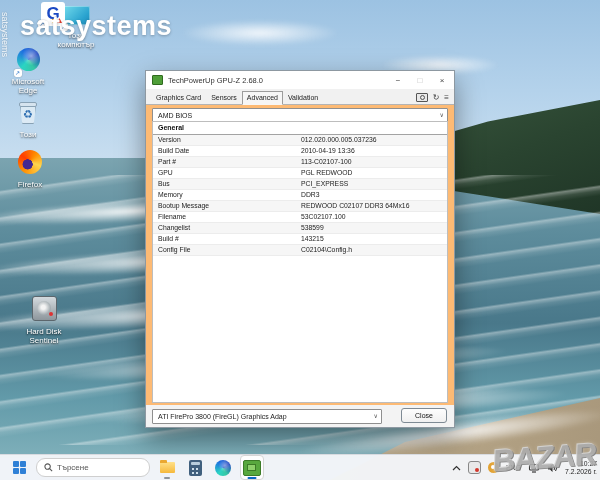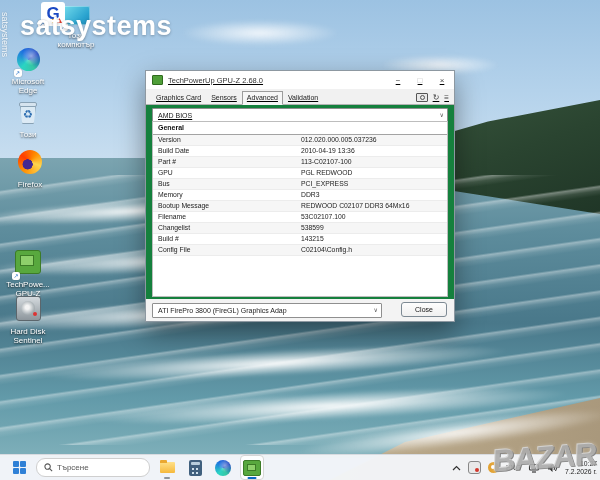--- a/index.html
+++ b/index.html
@@ -73,23 +73,23 @@
        position:relative;}
   .gpuzin{position:absolute;left:4px;top:4px;width:12px;height:9px;background:#8ed06b;
        border:1px solid #3c7b27;}
   .ic-hds{width:23px;height:23px;border-radius:3px;border:1px solid #5c666c;
        background:linear-gradient(180deg,#d4dade 0%,#8d969c 100%);position:relative;}
   .hdsplat{position:absolute;left:4px;top:4px;width:14px;height:14px;border-radius:50%;
        background:radial-gradient(circle at 45% 45%,#f4f4f4 0 18%,#aeb6ba 60%,#7c8488 100%);}
   .hdsdot{position:absolute;right:3px;bottom:4px;width:4px;height:4px;border-radius:50%;background:#d33;}
 
   
-  .win{left:145px;top:70px;width:310px;height:252px;background:#15803d;
+  .win{left:145px;top:70px;width:310px;height:358px;background:#fdba74;
        border:1px solid #8d98a1;box-shadow:0 10px 26px rgba(0,0,0,.4);z-index:20;
-       box-sizing:border-box;text-decoration:underline;}
+       box-sizing:border-box;}
   .tbar{height:18px;background:#fff;display:flex;align-items:center;padding:0 6px;
        font-size:7.5px;color:#333;}
   .wicon{width:9px;height:8px;background:#4f9e38;border:1px solid #2f6b1e;border-radius:1px;
        margin-right:5px;}
   .wbtns{margin-left:auto;display:flex;gap:10px;font-size:8px;color:#444;}
   .wbtn{width:12px;text-align:center;cursor:pointer;}
   .wbtn.dis{color:#b9b9b9;}
   .tabs{height:15px;display:flex;align-items:flex-end;padding:0 5px;
        border-bottom:1px solid #b3b3b3;background:#f1f1f1;font-size:7px;color:#222;}
   .tab{padding:2px 4px;border:1px solid transparent;cursor:pointer;white-space:nowrap;}
@@ -214,27 +214,22 @@
       <span class="binsym abs">♻</span></span></span>
     <div class="dlabel">Този</div>
   </div>
 
   <div class="abs dicon" style="left:4px;top:150px;">
     <span class="icwrap"><span class="ic-fx" style="display:inline-block;"></span></span>
     <div class="dlabel">Firefox</div>
   </div>
 
 
-  <div class="abs dicon" style="left:2px;top:250px;">
-    <span class="icwrap"><span class="ic-gpuz" style="display:inline-block;"><span class="gpuzin"></span></span>
-      <span class="sc">↗</span></span>
-    <div class="dlabel">TechPowe... GPU-Z</div>
-  </div>
-
-  <div class="abs dicon" style="left:2px;top:296px;">
+
+  <div class="abs dicon" style="left:18px;top:296px;">
     <span class="icwrap"><span class="ic-hds" style="display:inline-block;"><span class="hdsplat"></span><span class="hdsdot"></span></span></span>
     <div class="dlabel">Hard Disk Sentinel</div>
   </div>
 
   <div class="abs win">
     <div class="tbar">
       <span class="wicon"></span>
       <span>TechPowerUp GPU-Z 2.68.0</span>
       <span class="wbtns">
         <span class="wbtn">−</span>

